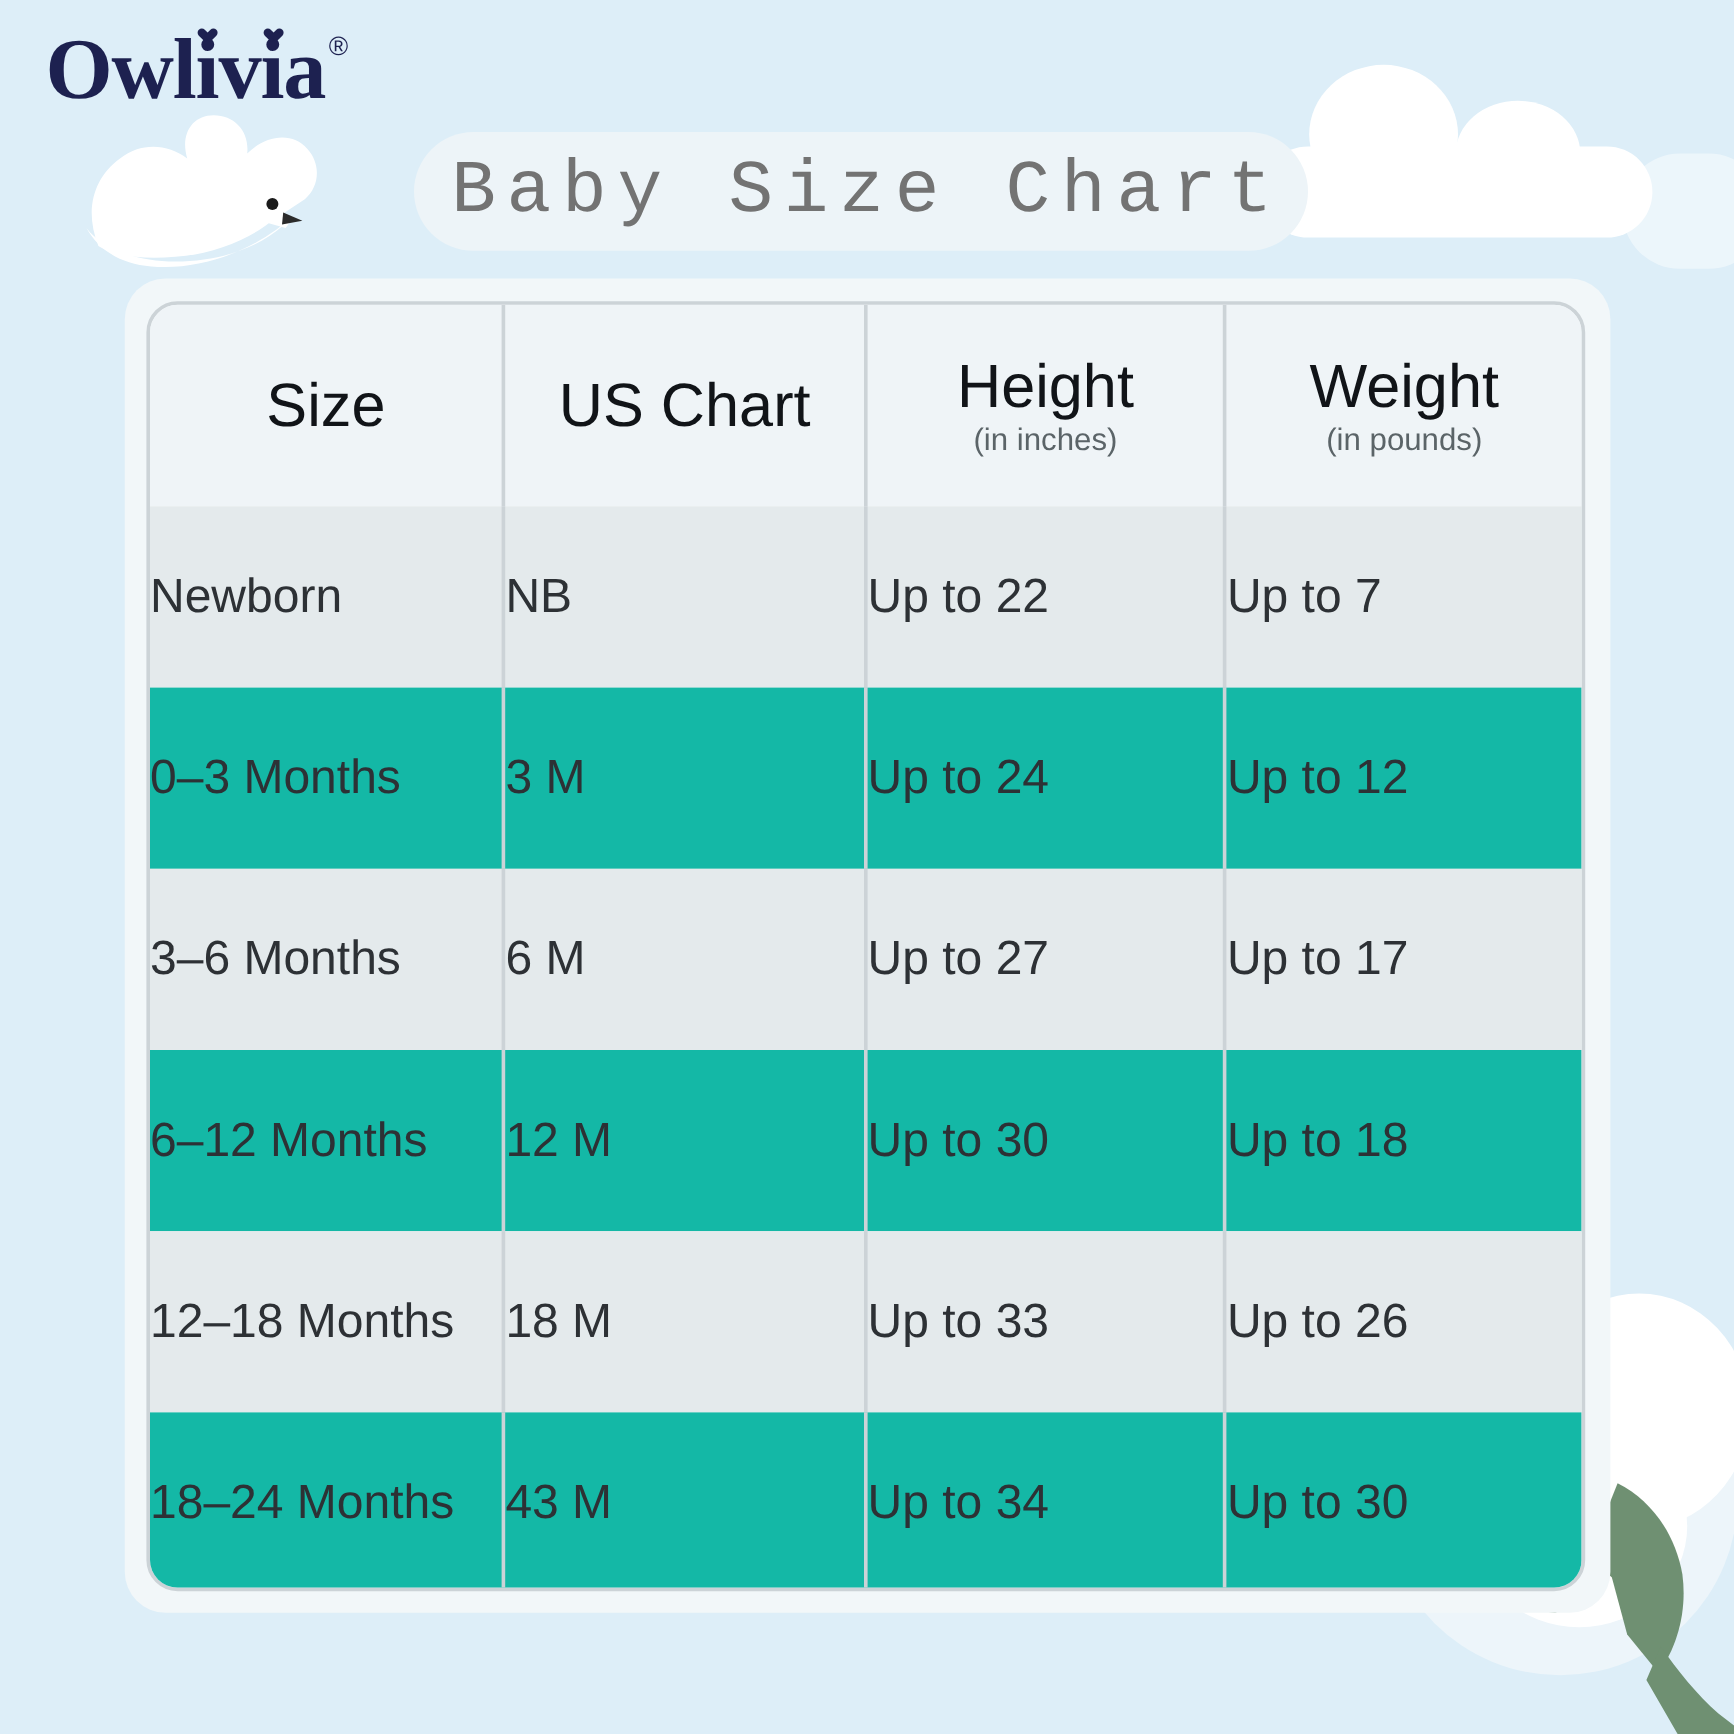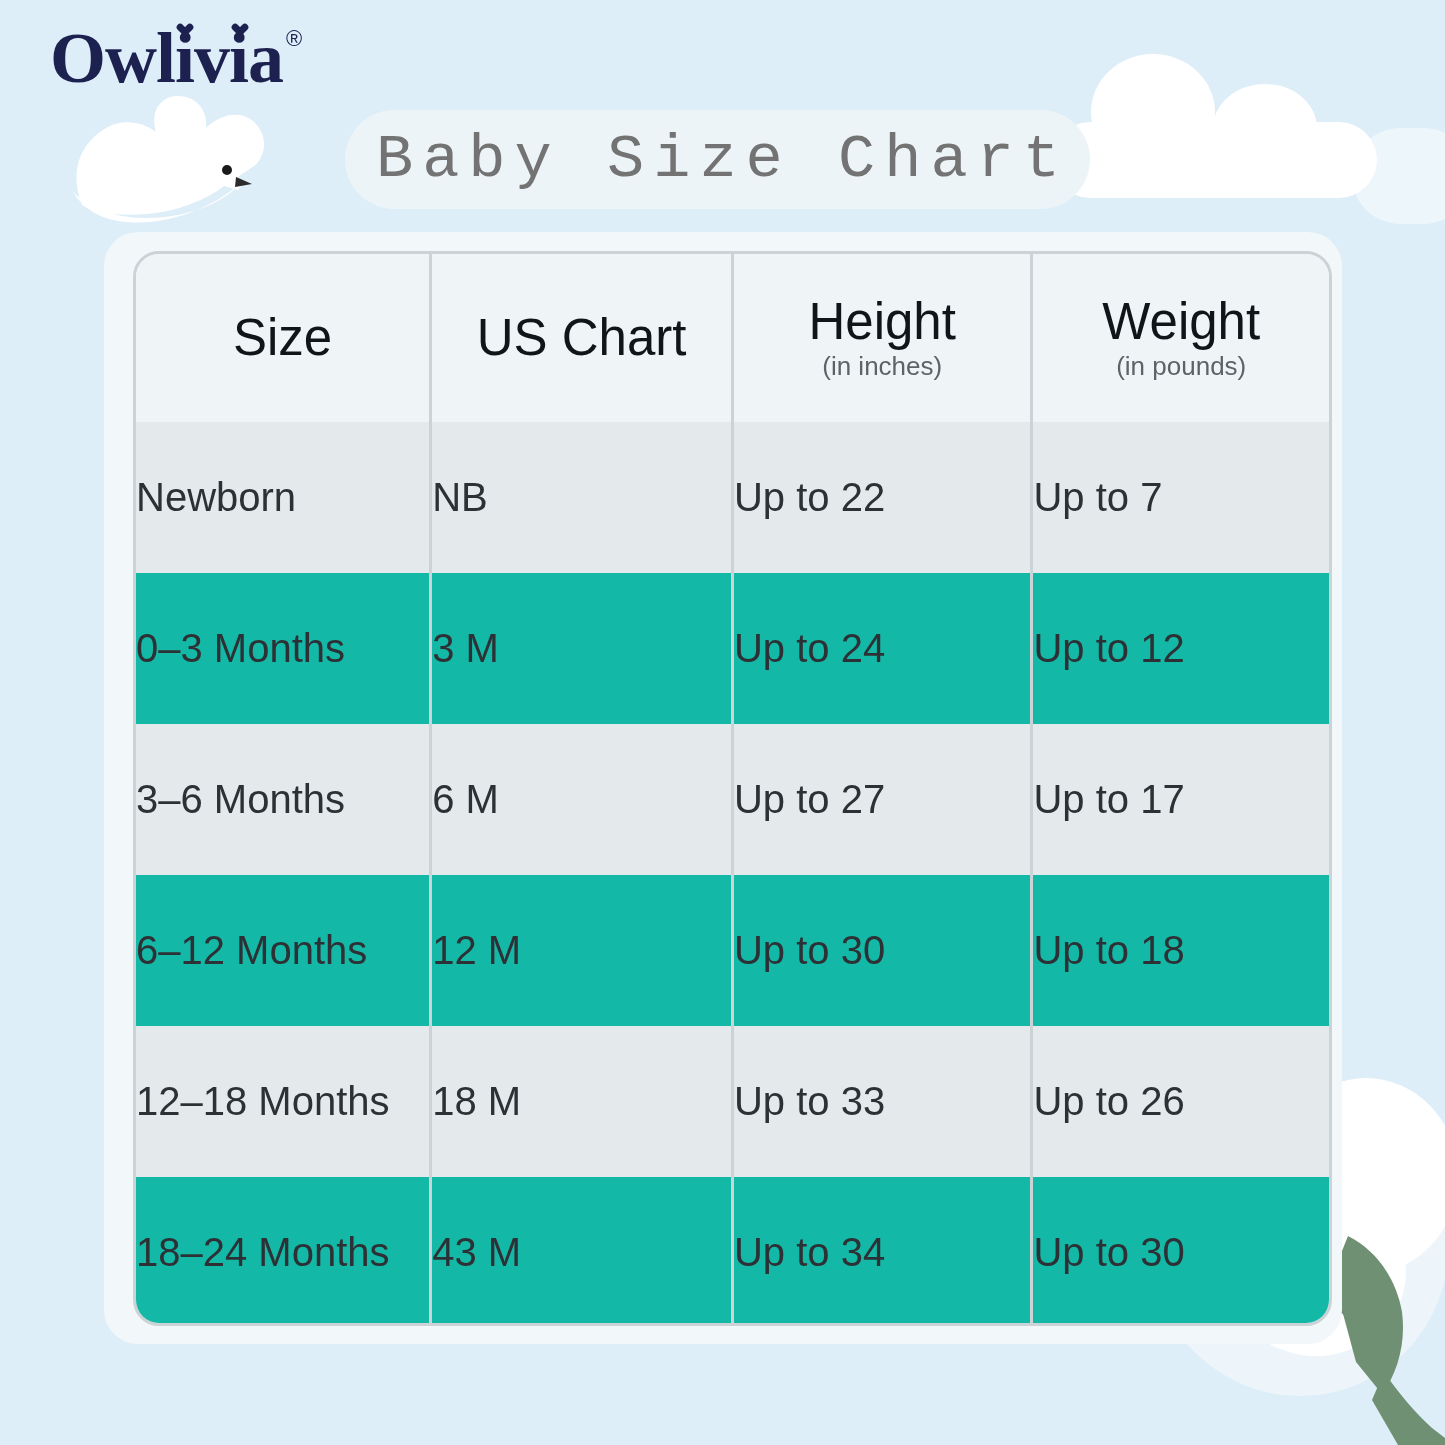--- a/index.html
+++ b/index.html
@@ -33,21 +33,20 @@
     align-items: flex-start;
   }
   #brand-wordmark {
     position: relative;
     font-family: "Liberation Serif", serif;
     font-weight: bold;
     font-size: 72px;
     line-height: 1;
     color: #1d2150;
     letter-spacing: -1px;
-    margin-left: 12px;
   }
   #brand-reg {
     font-family: "Liberation Sans", sans-serif;
     font-size: 22px;
     line-height: 1;
     color: #1d2150;
     margin-left: 3px;
     margin-top: 6px;
   }
   .heart-dot {
@@ -111,21 +110,20 @@
   #size-table-wrap {
     position: absolute;
     left: 122px;
     top: 251px;
     width: 1199px;
     height: 1075px;
     border: 3px solid #ccd3d7;
     border-radius: 26px;
     overflow: hidden;
     z-index: 4;
-    margin-left: 11px;
   }
   table#size-table {
     width: 100%;
     height: 100%;
     border-collapse: collapse;
     table-layout: fixed;
   }
   table#size-table col.c1 { width: 24.7%; }
   table#size-table col.c2 { width: 25.3%; }
   table#size-table col.c3 { width: 25.1%; }

